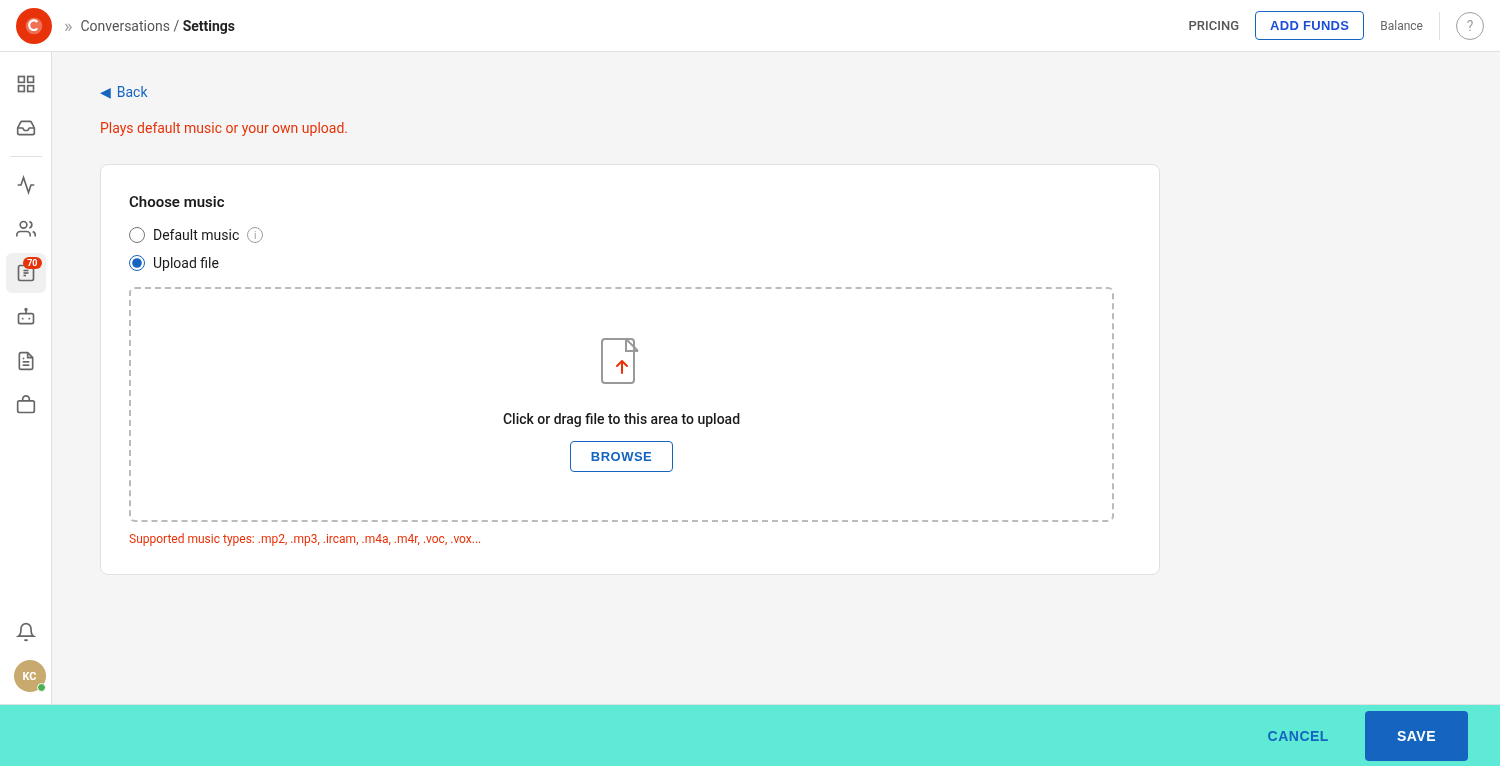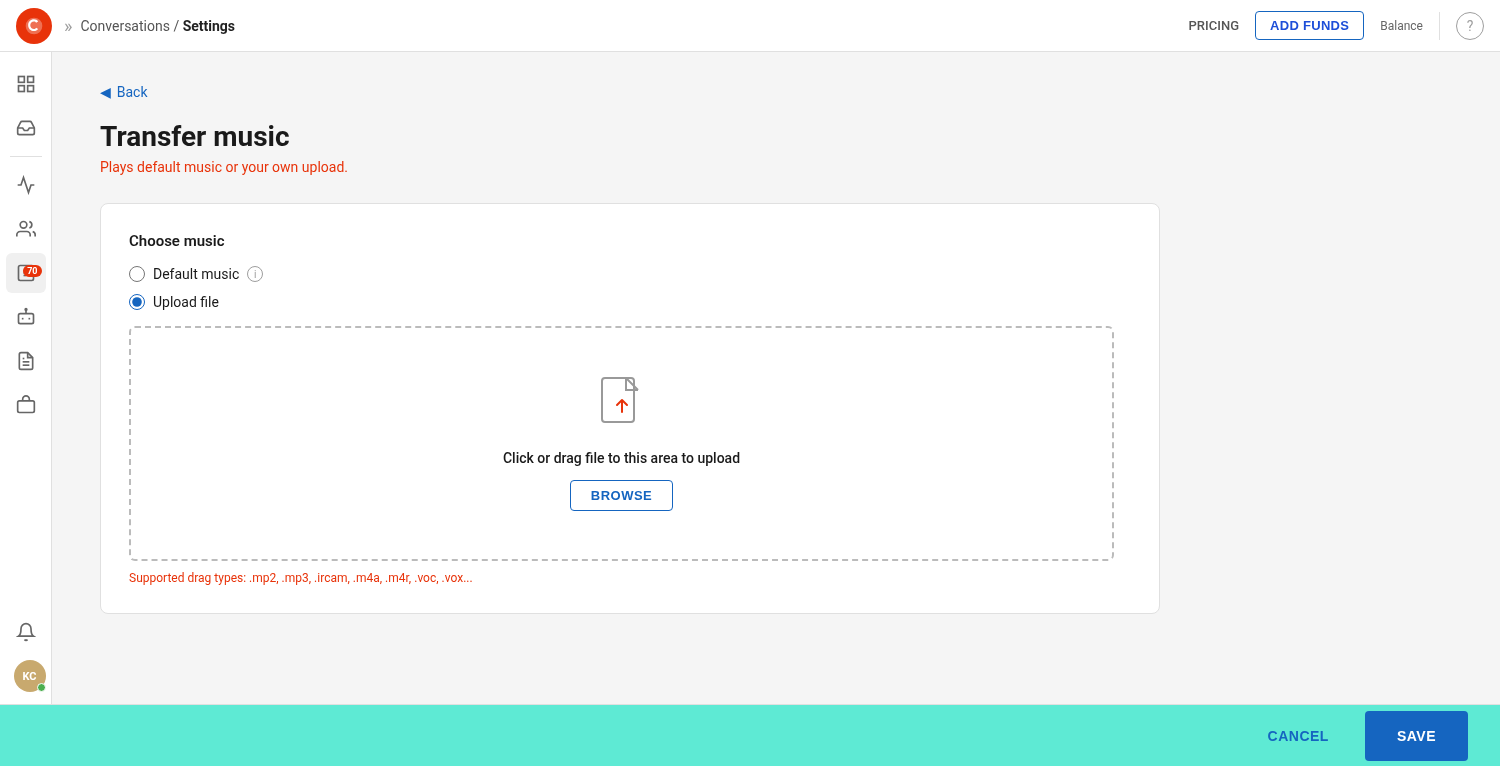--- a/index.html
+++ b/index.html
@@ -118,21 +118,21 @@
     }
     .sidebar-item.active { background: #f0f0f0; }
     .sidebar-divider {
       width: 32px;
       height: 1px;
       background: #e0e0e0;
       margin: 4px 0;
     }
     .badge {
       position: absolute;
-      top: 12px;
+      top: 4px;
       right: 4px;
       background: #e8330a;
       color: white;
       font-size: 9px;
       font-weight: 700;
       border-radius: 8px;
       padding: 1px 4px;
       min-width: 16px;
       text-align: center;
     }
@@ -424,21 +424,20 @@
       </div>
     </div>
   </div>
 
   <div class="content-area">
     <div class="back-link">
       <span>◀</span>
       <span>Back</span>
     </div>
 
-    <div class="page-title">Transfer music</div>
     <div class="page-subtitle">Plays default music or your own upload.</div>
 
     <div class="card">
       <div class="choose-music-label">Choose music</div>
 
       <div class="radio-group">
         <label class="radio-option">
           <input type="radio" name="music" value="default" style="">
           <span>Default music</span>
           <span class="info-icon">i</span>
@@ -455,21 +454,21 @@
             <rect x="4" y="2" width="32" height="44" rx="3" stroke="#999" stroke-width="2" fill="white"></rect>
             <polyline points="28 2 28 14 40 14" stroke="#999" stroke-width="2" fill="none"></polyline>
             <path d="M28 2 L40 14" stroke="#999" stroke-width="2"></path>
             <path d="M24 24 L24 36 M19 29 L24 24 L29 29" stroke="#e8330a" stroke-width="2" stroke-linecap="round" stroke-linejoin="round"></path>
           </svg>
         </div>
         <div class="upload-text">Click or drag file to this area to upload</div>
         <button class="browse-btn">BROWSE</button>
       </div>
 
-      <div class="supported-types">Supported drag types: .mp2, .mp3, .ircam, .m4a, .m4r, .voc, .vox...</div>
+      <div class="supported-types">Supported music types: .mp2, .mp3, .ircam, .m4a, .m4r, .voc, .vox...</div>
     </div>
   </div>
 </div>
 
 <div class="footer-bar">
   <button class="cancel-btn">CANCEL</button>
   <button class="save-btn">SAVE</button>
 </div>
 
 </body></html>

